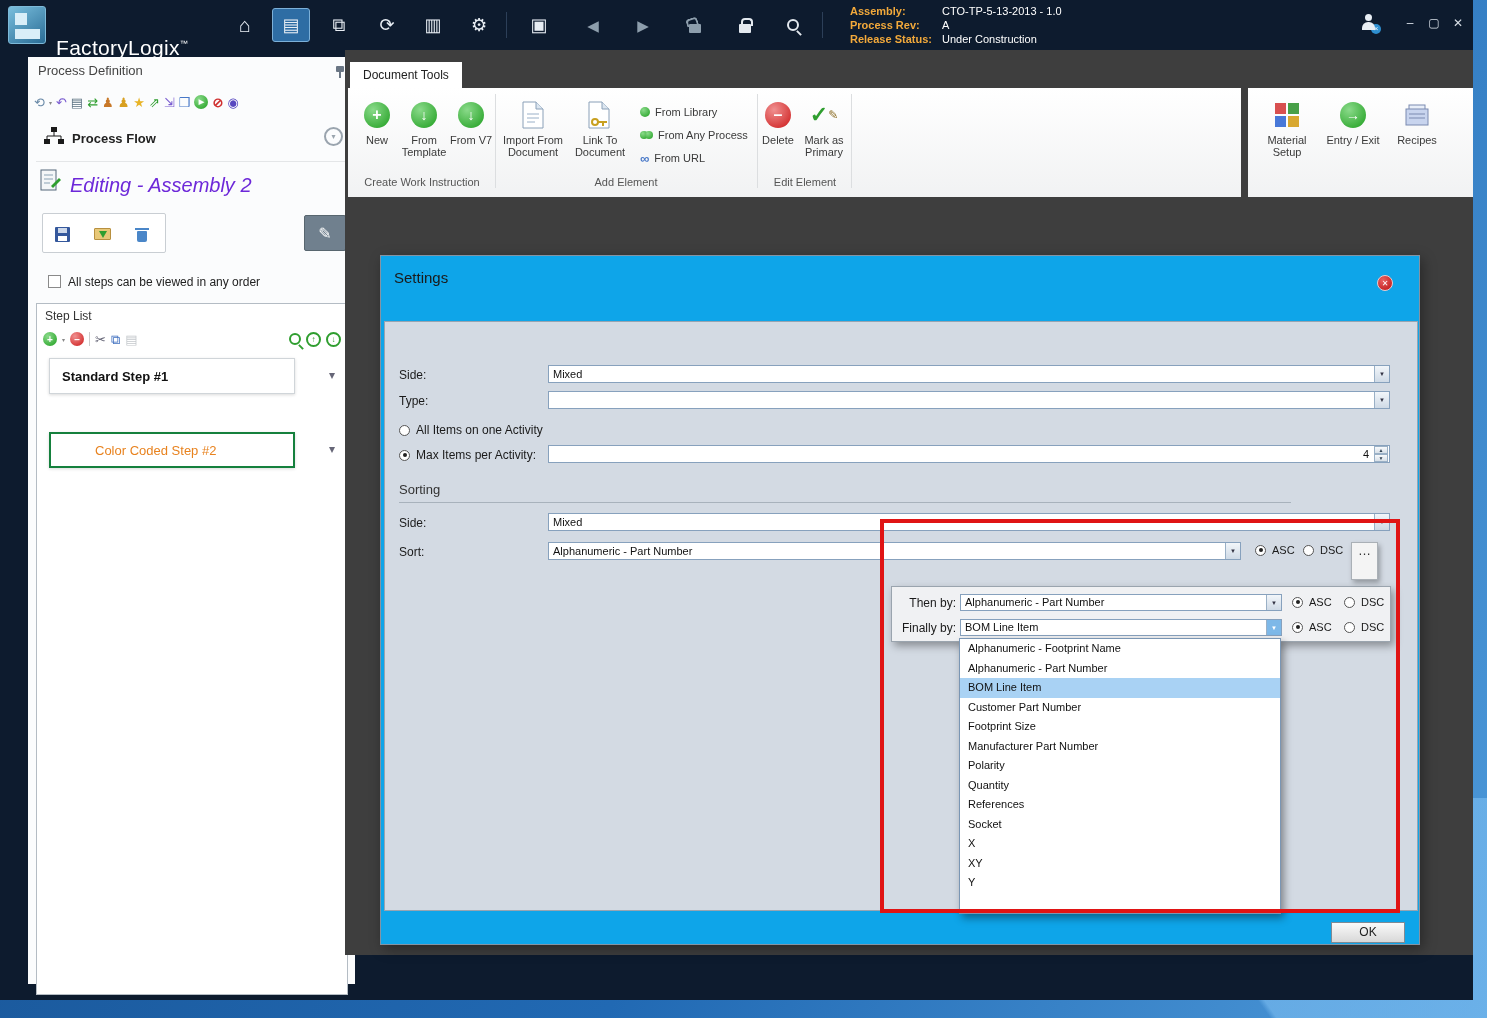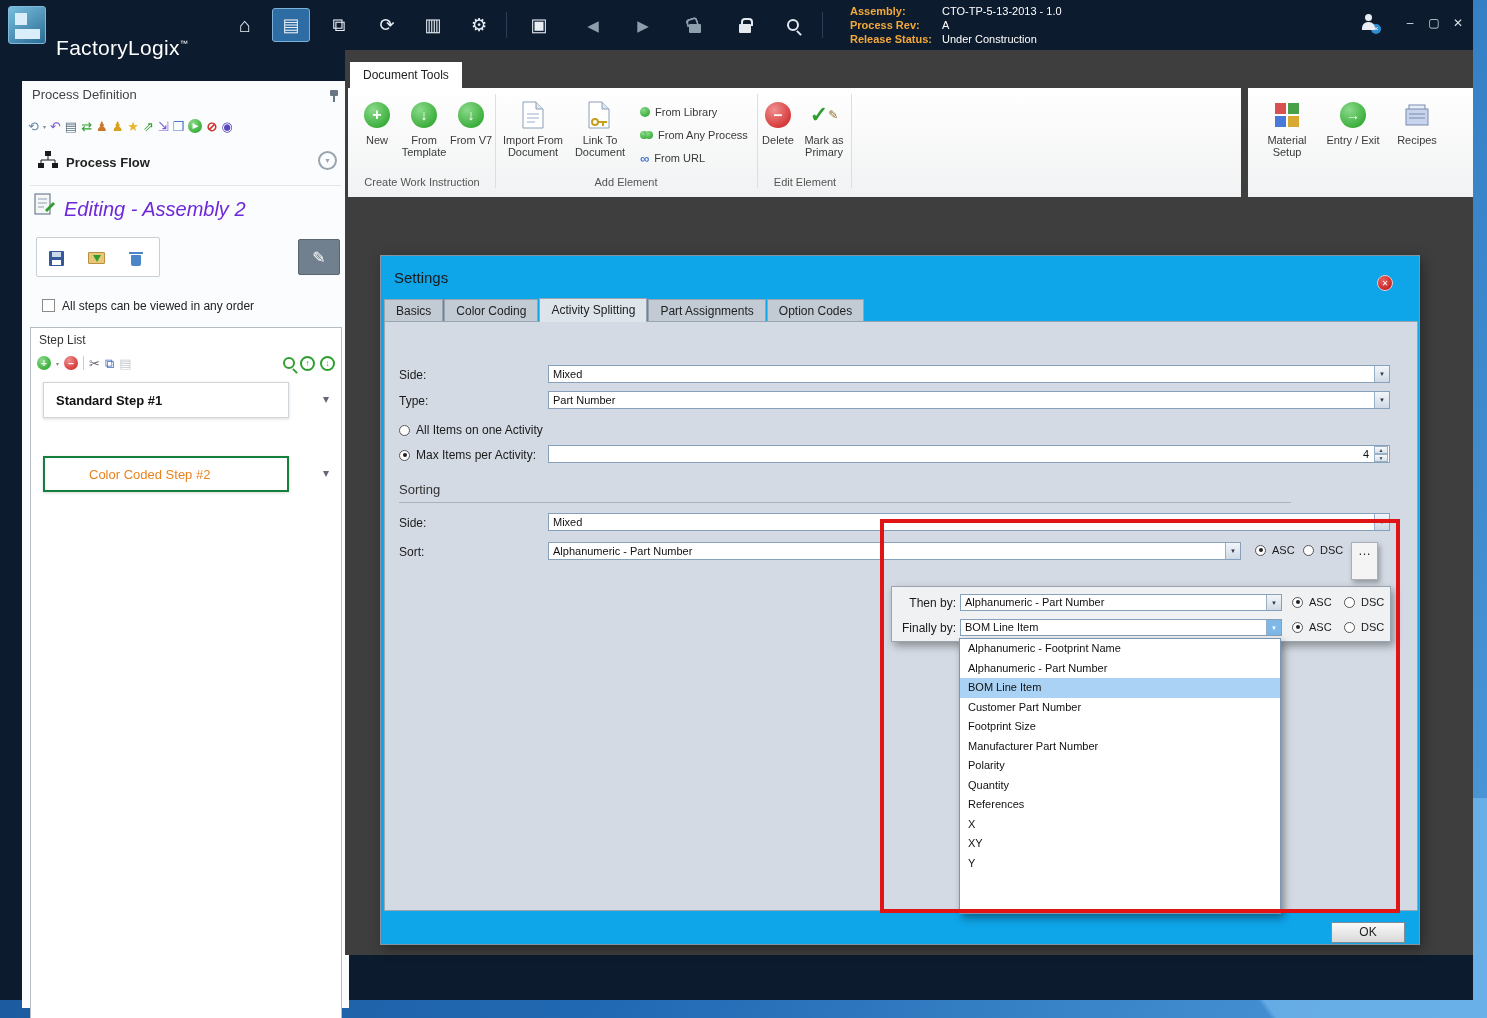--- a/index.html
+++ b/index.html
@@ -35,21 +35,21 @@
   .info{position:absolute;left:850px;top:4px;font-size:11px;line-height:14px;white-space:nowrap;}
   .info .lbl{color:#f2a93b;font-weight:bold;display:inline-block;width:92px;}
   .info .val{color:#ffffff;}
   .person{position:relative;display:inline-block;width:17px;height:17px;}
   .person::before{content:"";position:absolute;left:5px;top:0;width:7px;height:7px;border-radius:50%;background:#e8eef4;}
   .person::after{content:"";position:absolute;left:2px;top:8px;width:13px;height:8px;border-radius:6px 6px 0 0;background:#e8eef4;}
   .badge{position:absolute;right:-4px;bottom:-3px;width:10px;height:10px;border-radius:50%;background:#2e8fd0;color:#fff;font-size:8px;line-height:10px;text-align:center;}
   .winctl{position:absolute;top:16px;font-size:12px;color:#d7dee6;width:20px;text-align:center;}
 
   
-  .sidebar{position:absolute;left:22px;top:57px;width:327px;height:927px;background:#fbfcfd;margin-top:24px;}
+  .sidebar{position:absolute;left:28px;top:57px;width:327px;height:927px;background:#fbfcfd;}
   .sb-title{position:absolute;left:10px;top:6px;font-size:13px;color:#444;}
   .pin{position:absolute;left:306px;top:8px;width:12px;height:15px;}
   .pin::before{content:"";position:absolute;left:2px;top:1px;width:8px;height:6px;background:#6a7684;border-radius:1px;}
   .pin::after{content:"";position:absolute;left:5px;top:7px;width:2px;height:6px;background:#6a7684;}
   .sb-toolbar{position:absolute;left:6px;top:36px;display:flex;align-items:center;gap:4px;height:18px;}
   .sic{font-size:13px;line-height:1;}
   .caret6{font-size:6px;color:#888;}
   .orgchart{position:absolute;left:16px;top:70px;}
   .flow-label{position:absolute;left:44px;top:74px;font-size:13px;font-weight:bold;color:#222;}
   .ring{position:absolute;display:flex;width:19px;height:19px;border:2px solid #9aa4ae;border-radius:50%;
@@ -402,39 +402,31 @@
             </svg>
         </span>
         <span>Recipes</span>
       </div>
     </div>
 
     <div class="dialog">
       <span class="dlg-title">Settings</span>
       <span class="dlg-close">✕</span>
 
-      <div class="tabstrip">
-        <span class="tab">Basics</span>
-        <span class="tab">Color Coding</span>
-        <span class="tab active">Activity Splitting</span>
-        <span class="tab">Part Assignments</span>
-        <span class="tab">Option Codes</span>
-      </div>
       <div class="content"></div>
 
 
       <span class="flab lbl12" style="top:112px">Side:</span>
       <div class="select" style="left:167px;top:109px;width:842px">
         <span class="sv">Mixed</span>
         <span class="dd">▼</span>
       </div>
 
       <span class="flab lbl12" style="top:138px">Type:</span>
       <div class="select" style="left:167px;top:135px;width:842px">
-        <span class="sv">Part Number</span>
         <span class="dd">▼</span>
       </div>
 
       <div class="radiorow" style="left:18px;top:167px">
         <span class="radio"></span>
         <span class="lbl12">All Items on one Activity</span>
       </div>
       <div class="radiorow" style="left:18px;top:192px">
         <span class="radio on"></span>
         <span class="lbl12">Max Items per Activity:</span>
@@ -501,20 +493,21 @@
       <div class="listbox">
         <div class="li">Alphanumeric - Footprint Name</div>
         <div class="li">Alphanumeric - Part Number</div>
         <div class="li sel">BOM Line Item</div>
         <div class="li">Customer Part Number</div>
         <div class="li">Footprint Size</div>
         <div class="li">Manufacturer Part Number</div>
         <div class="li">Polarity</div>
         <div class="li">Quantity</div>
         <div class="li">References</div>
+        <div class="li">Socket</div>
         <div class="li">X</div>
         <div class="li">XY</div>
         <div class="li">Y</div>
       </div>
 
       <span class="okbtn">OK</span>
     </div>
   </div>
 </div>
 

